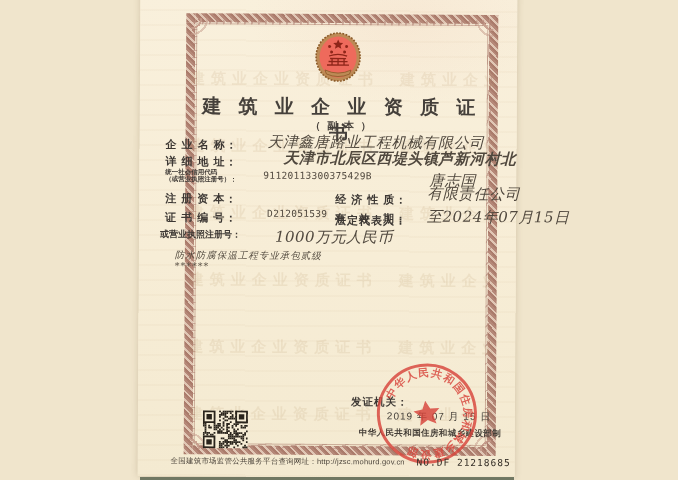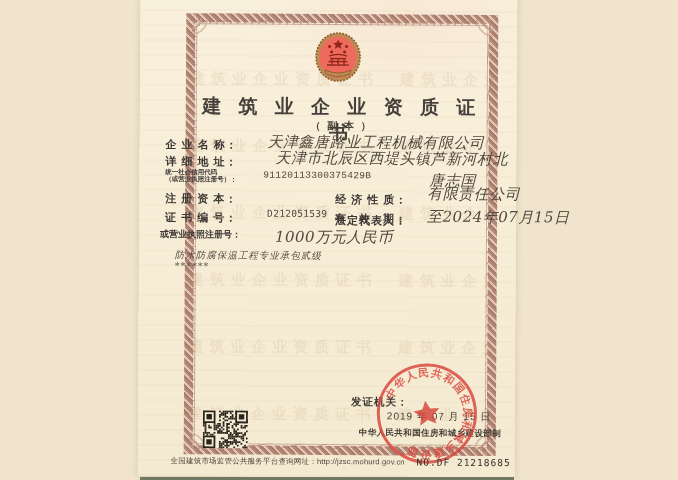--- a/index.html
+++ b/index.html
@@ -125,25 +125,25 @@
       <path d="M10 38 q13 6 26 0 l-1.5 4 q-11.5 5 -23 0z" fill="#bd8a55" stroke="#8a5a28" stroke-width=".8"></path>
     </svg>
 
     <div class="title">建 筑 业 企 业 资 质 证 书</div>
     <div class="subtitle">（ 副 本 ）</div>
 
     <div class="lbl" style="left:26px;top:146px;">企 业 名 称：</div>
     <div class="val" style="left:128px;top:141px;">天津鑫唐路业工程机械有限公司</div>
 
     <div class="lbl" style="left:26px;top:163px;">详 细 地 址：</div>
-    <div class="val" style="left:136px;top:157px;">天津市北辰区西堤头镇芦新河村北</div>
+    <div class="val" style="left:144px;top:157px;font-weight:bold;">天津市北辰区西堤头镇芦新河村北</div>
 
     <div class="lbl small" style="left:26px;top:177px;">统一社会信用代码</div>
     <div class="lbl small" style="left:26px;top:184px;">（或营业执照注册号）：</div>
-    <div class="val code" style="left:124px;top:178px;font-family:Liberation Mono, monospace;">91120113300375429B</div>
+    <div class="val code" style="left:124px;top:178px;">91120113300375429B</div>
 
     <div class="lbl" style="left:196px;top:182px;margin-top:39px;">法定代表人：</div>
     <div class="val" style="left:290px;top:179px;">唐志国</div>
 
     <div class="lbl" style="left:26px;top:200px;">注 册 资 本：</div>
     <div class="val" style="left:136px;top:196px;margin-top:40px;">1000万元人民币</div>
 
     <div class="lbl" style="left:196px;top:200px;text-align:center;">经 济 性 质：</div>
     <div class="val" style="left:288px;top:192px;">有限责任公司</div>
 

